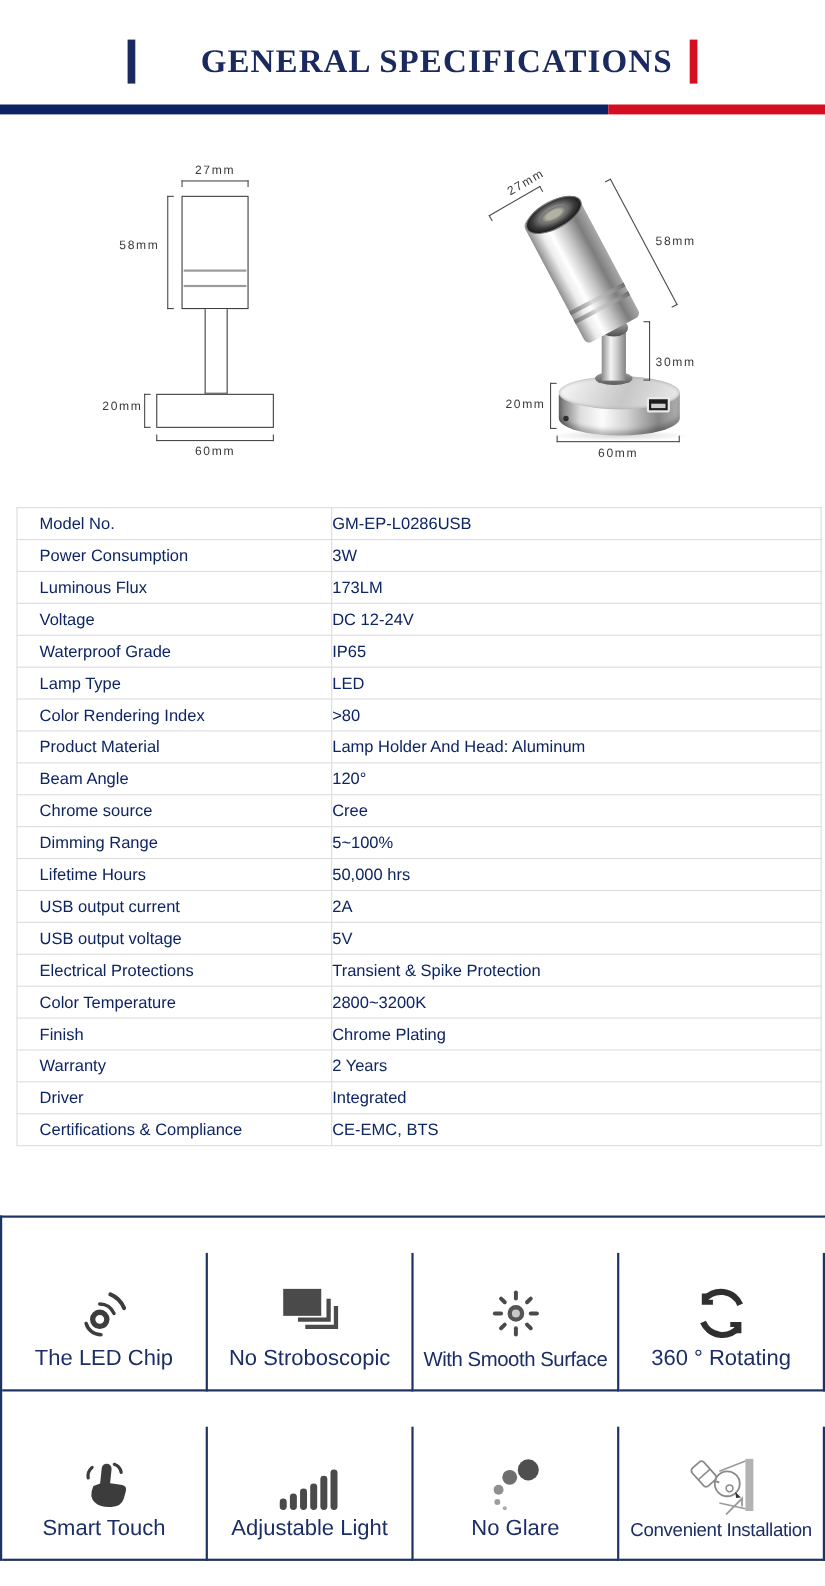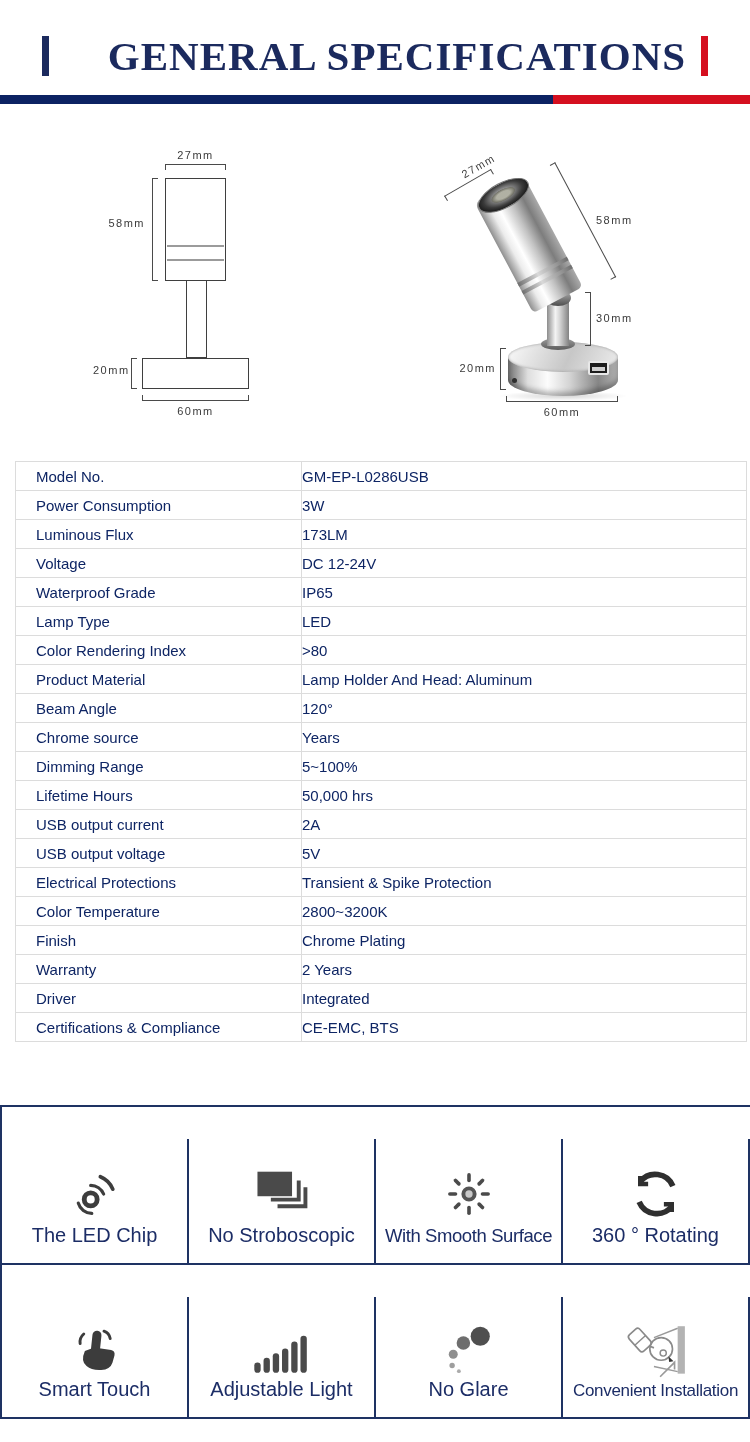--- a/index.html
+++ b/index.html
@@ -6,21 +6,21 @@
   .page{position:relative;width:750px;height:1442px;background:#fff;overflow:hidden;
         font-family:"Liberation Sans","DejaVu Sans",sans-serif;}
 
   
   .title-row{position:absolute;top:30px;left:0;width:750px;height:52px;
              display:flex;align-items:center;justify-content:center;gap:15px;}
   .title-bar{width:7px;height:40px;}
   .title-bar.navy{background:#1b2a5e;}
   .title-bar.red{background:#d50f1f;}
   .page-title{font-family:"Liberation Serif","DejaVu Serif",serif;font-weight:700;
-              font-size:41px;color:#1b2a5e;letter-spacing:1px;white-space:nowrap;margin-left:44px;}
+              font-size:30px;color:#1b2a5e;letter-spacing:1px;white-space:nowrap;margin-left:44px;}
   .divider{position:absolute;top:95px;left:0;width:750px;height:9px;display:flex;}
   .divider .seg-navy{width:553px;height:9px;background:#0c2263;}
   .divider .seg-red{flex:1;height:9px;background:#d50f1f;}
 
   
   .line-drawing{position:absolute;left:95px;top:145px;width:180px;height:280px;}
   .ld{position:absolute;box-sizing:border-box;}
   .dim-label{position:absolute;font-size:11px;color:#3a3a3a;letter-spacing:1.5px;white-space:nowrap;}
   .dim-top{border-top:1px solid #4a4a4a;border-left:1px solid #4a4a4a;border-right:1px solid #4a4a4a;height:6px;}
   .dim-bottom{border-bottom:1px solid #4a4a4a;border-left:1px solid #4a4a4a;border-right:1px solid #4a4a4a;height:6px;}
@@ -120,21 +120,21 @@
     <div class="p p-head">
       <div class="p-lens"></div>
       <div class="p-ring" style="top:92px;"></div>
       <div class="p-ring" style="top:101px;"></div>
     </div>
     <span class="dim-label" style="left:20px;top:20px;transform:rotate(-30deg);">27mm</span>
     <div class="p dim-top" style="left:2px;top:42px;width:54px;transform:rotate(-30deg);"></div>
     <div class="p dim-right" style="left:140px;top:16px;height:130px;transform:rotate(-28deg);"></div>
     <span class="dim-label" style="left:156px;top:74px;">58mm</span>
     <div class="p dim-right" style="left:145px;top:152px;height:54px;"></div>
-    <span class="dim-label" style="left:156px;top:172px;">30mm</span>
+    <span class="dim-label" style="left:156px;top:184px;">30mm</span>
     <div class="p dim-left" style="left:60px;top:208px;height:42px;"></div>
     <span class="dim-label" style="left:12px;top:222px;width:44px;text-align:right;">20mm</span>
     <div class="p dim-bottom" style="left:66px;top:256px;width:112px;"></div>
     <span class="dim-label" style="left:66px;top:266px;width:112px;text-align:center;">60mm</span>
   </div>
 
   <table class="spec-table">
     <tbody>
       <tr>
           <td class="k">Model No.</td>
@@ -167,21 +167,21 @@
       <tr>
           <td class="k">Product Material</td>
           <td class="v">Lamp Holder And Head: Aluminum</td>
         </tr>
       <tr>
           <td class="k">Beam Angle</td>
           <td class="v">120°</td>
         </tr>
       <tr>
           <td class="k">Chrome source</td>
-          <td class="v">Years</td>
+          <td class="v">Cree</td>
         </tr>
       <tr>
           <td class="k">Dimming Range</td>
           <td class="v">5~100%</td>
         </tr>
       <tr>
           <td class="k">Lifetime Hours</td>
           <td class="v">50,000 hrs</td>
         </tr>
       <tr>

